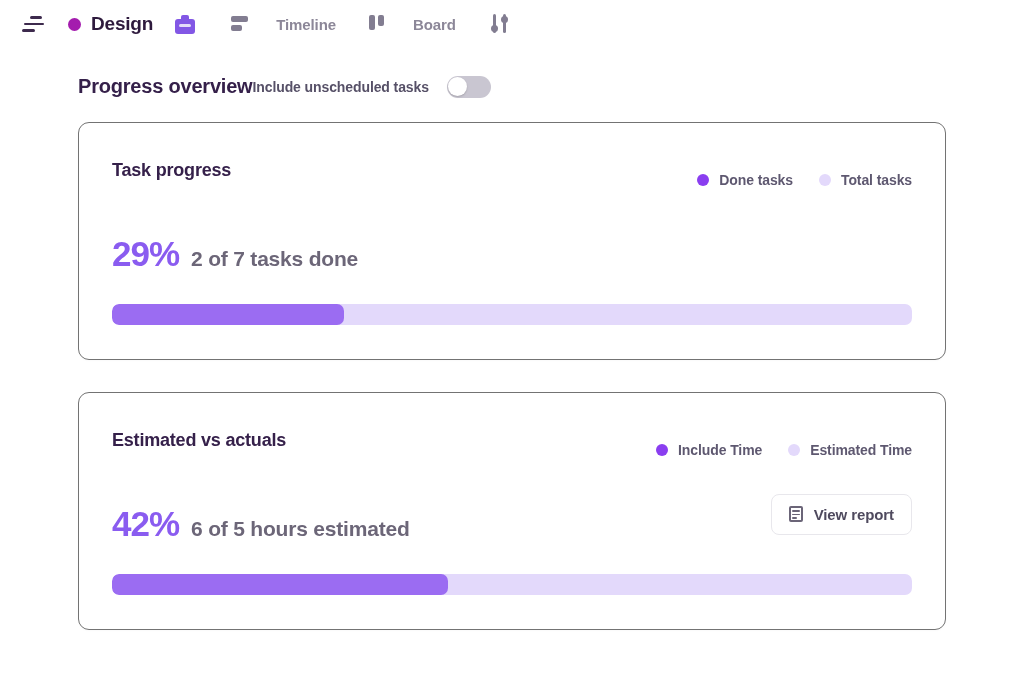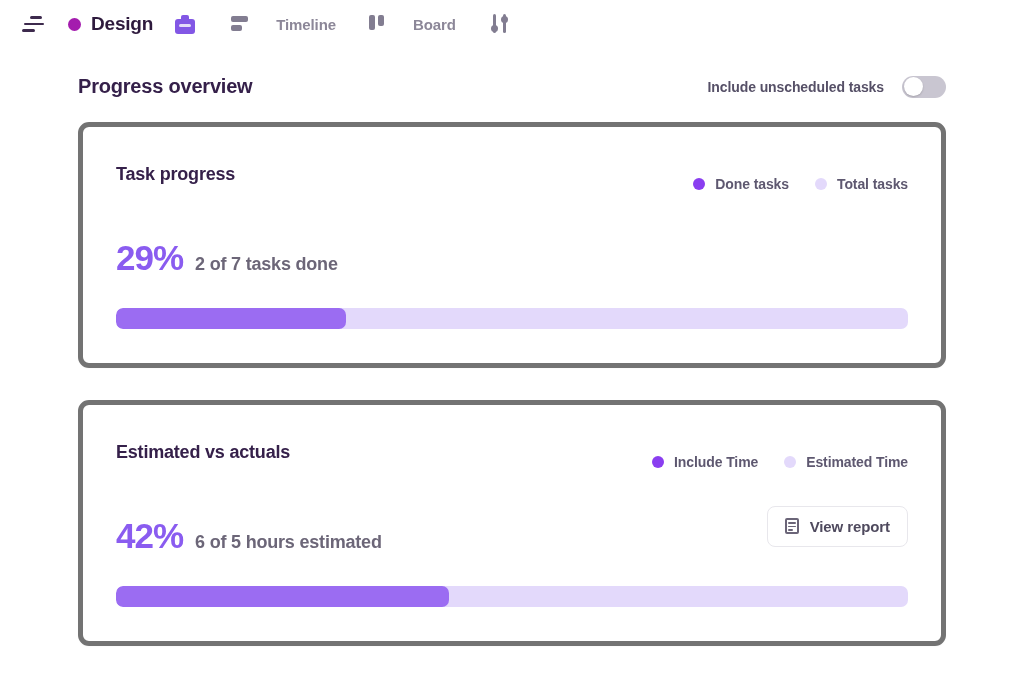--- a/index.html
+++ b/index.html
@@ -111,21 +111,21 @@
   .sliders-icon .kn1 { left: 0px;   top: 11px; }
   .sliders-icon .tr2 { left: 12.2px; top: 0px; height: 19px; }
   .sliders-icon .kn2 { left: 10px;  top: 2px; }
 
   
   .content { padding: 0 78px; }
 
   .section-head {
     display: flex;
     align-items: center;
-    justify-content: space-between;
+    justify-content: flex-start;
     margin-top: 27px;
     margin-bottom: 24px;
   }
   .section-title {
     font-size: 20px;
     font-weight: bold;
     color: #35204a;
     letter-spacing: -0.2px;
   }
   .toggle-wrap { display: flex; align-items: center; gap: 18px; }
@@ -147,21 +147,21 @@
     left: 1.5px; top: 1.5px;
     width: 19px; height: 19px;
     border-radius: 50%;
     background: #ffffff;
     box-shadow: 0 1px 2px rgba(0,0,0,.18);
   }
 
   
   .card {
     background: #ffffff;
-    border: 5px solid #737373;
+    border: 1px solid #737373;
     border-radius: 11px;
     padding: 29px 33px 34px 33px;
     margin-bottom: 32px;
     box-shadow: 0 1px 2px rgba(20,10,40,0.025);
   }
 
   .card-head {
     display: flex;
     align-items: center;
     justify-content: space-between;
@@ -191,21 +191,21 @@
   }
   .stat-left { display: flex; align-items: baseline; gap: 12px; }
   .stat-pct {
     font-size: 35px;
     font-weight: bold;
     color: #8a5cf0;
     letter-spacing: -1px;
     margin-top: 20px;
   }
   .stat-sub {
-    font-size: 18px;
+    font-size: 21px;
     font-weight: bold;
     color: #6c6678;
     letter-spacing: -0.2px;
   }
 
   .report-btn {
     display: inline-flex;
     align-items: center;
     gap: 11px;
     border: 1px solid #e8e7ec;

